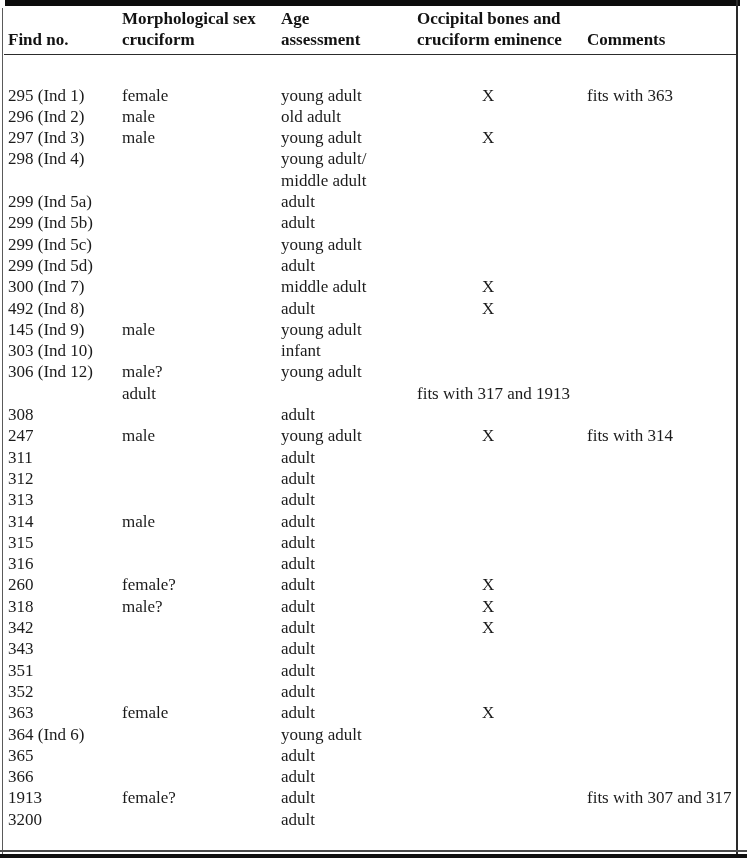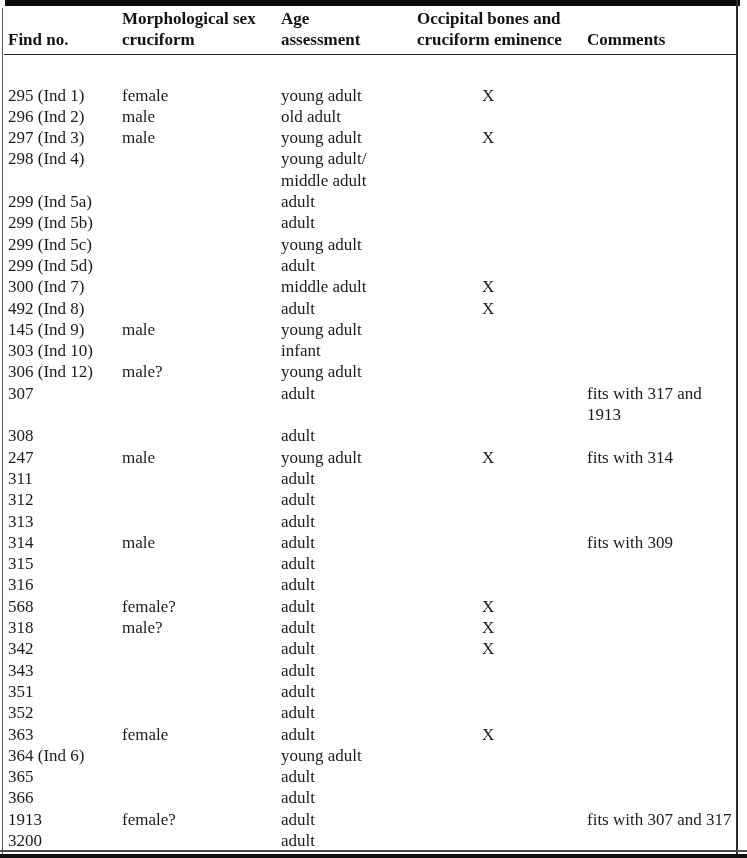--- a/index.html
+++ b/index.html
@@ -71,20 +71,21 @@
 cruciform eminence</div>
       <div class="th">Comments</div>
     </div>
 
     <div class="table-body">
   <div class="tr">
     <div class="td col-find">295 (Ind 1)</div>
     <div class="td col-sex">female</div>
     <div class="td col-age">young adult</div>
     <div class="td col-occ">X</div>
+    <div class="td col-com">fits with 363</div>
   </div>
 
   <div class="tr">
     <div class="td col-find">296 (Ind 2)</div>
     <div class="td col-sex">male</div>
     <div class="td col-age">old adult</div>
     <div class="td col-occ"></div>
     <div class="td col-com"></div>
   </div>
 
@@ -171,21 +172,20 @@
 
   <div class="tr">
     <div class="td col-find">306 (Ind 12)</div>
     <div class="td col-sex">male?</div>
     <div class="td col-age">young adult</div>
     <div class="td col-occ"></div>
     <div class="td col-com"></div>
   </div>
 
   <div class="tr">
-    <div class="td col-find">307</div>
     <div class="td col-sex"></div>
     <div class="td col-age">adult</div>
     <div class="td col-occ"></div>
     <div class="td col-com">fits with 317 and 1913</div>
   </div>
 
   <div class="tr">
     <div class="td col-find">308</div>
     <div class="td col-sex"></div>
     <div class="td col-age">adult</div>
@@ -223,41 +223,40 @@
     <div class="td col-age">adult</div>
     <div class="td col-occ"></div>
     <div class="td col-com"></div>
   </div>
 
   <div class="tr">
     <div class="td col-find">314</div>
     <div class="td col-sex">male</div>
     <div class="td col-age">adult</div>
     <div class="td col-occ"></div>
-    <div class="td col-com">fits with 309</div>
   </div>
 
   <div class="tr">
     <div class="td col-find">315</div>
     <div class="td col-sex"></div>
     <div class="td col-age">adult</div>
     <div class="td col-occ"></div>
     <div class="td col-com"></div>
   </div>
 
   <div class="tr">
     <div class="td col-find">316</div>
     <div class="td col-sex"></div>
     <div class="td col-age">adult</div>
     <div class="td col-occ"></div>
     <div class="td col-com"></div>
   </div>
 
   <div class="tr">
-    <div class="td col-find">568</div>
+    <div class="td col-find">260</div>
     <div class="td col-sex">female?</div>
     <div class="td col-age">adult</div>
     <div class="td col-occ">X</div>
   </div>
 
   <div class="tr">
     <div class="td col-find">318</div>
     <div class="td col-sex">male?</div>
     <div class="td col-age">adult</div>
     <div class="td col-occ">X</div>

